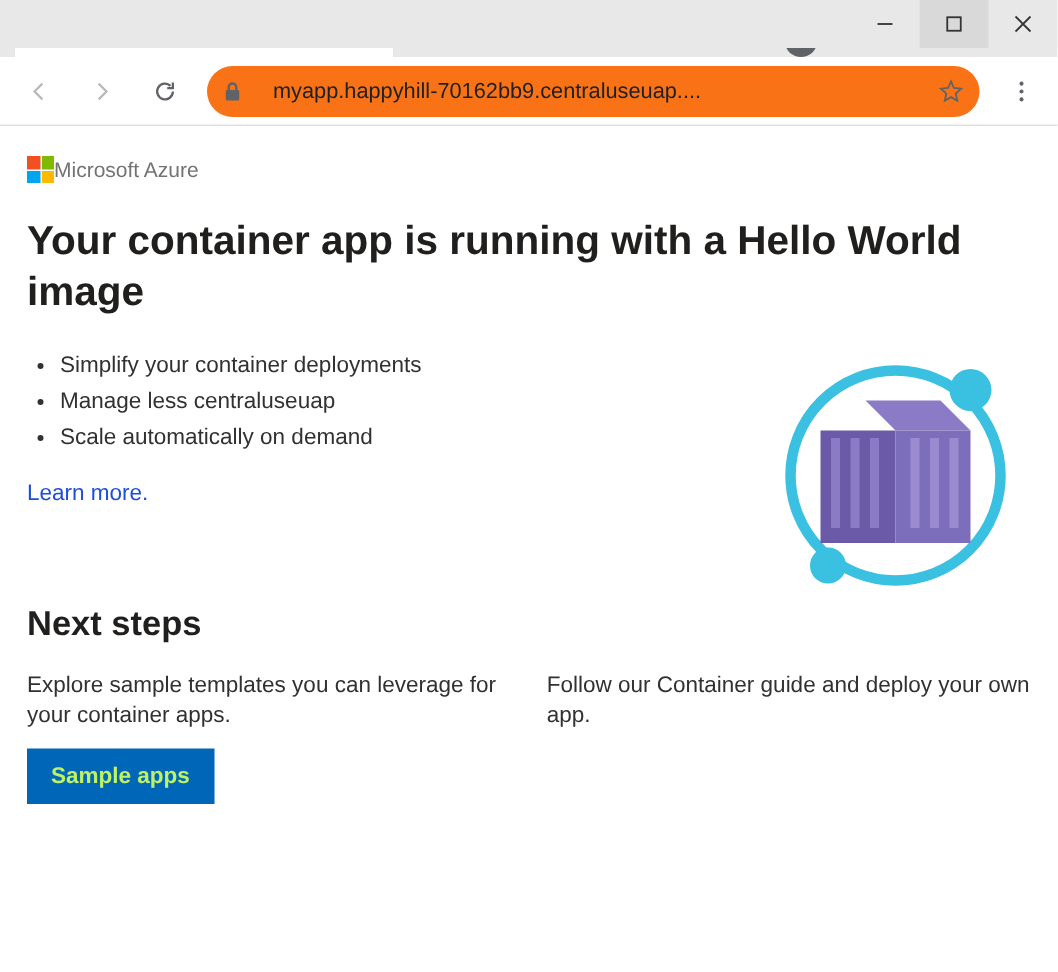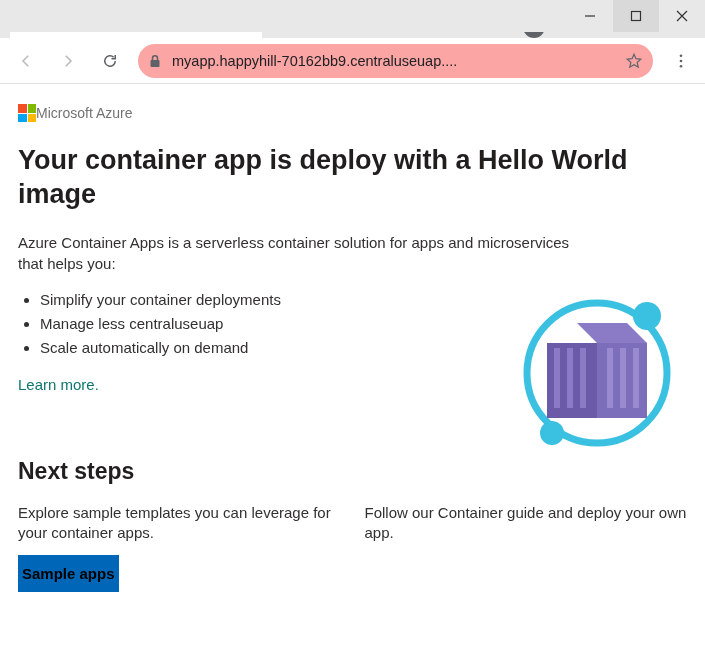--- a/index.html
+++ b/index.html
@@ -47,22 +47,22 @@
     height:46px; background:#fff; display:flex; align-items:center; gap:6px;
     padding:0 6px 0 8px; border-bottom:1px solid #e0e0e0;
   }
   .nav-btn {
     width:36px; height:36px; border-radius:50%; display:flex; align-items:center; justify-content:center;
   }
   .nav-btn.disabled svg { stroke:#b9b9b9; }
   .nav-btn svg { stroke:#5f6368; fill:none; stroke-width:2; width:18px; height:18px; }
 
   .omnibox {
-    flex:1; height:34px; background:#fca5a5; border-radius:17px;
-    display:flex; align-items:center; padding:0 10px; gap:10px;
+    flex:1; height:34px; background:#f97316; border-radius:17px;
+    display:flex; align-items:center; padding:0 10px; gap:20px;
     margin:0 4px;
   }
   .omnibox .lock { width:14px; height:14px; }
   .omnibox .url {
     flex:1; font-size:14.5px; color:#202124; border:none; background:transparent; outline:none;
     white-space:nowrap; overflow:hidden; text-overflow:ellipsis;
   }
   .omnibox .star { width:18px; height:18px; }
 
   .menu-btn {
@@ -82,34 +82,34 @@
 
   h1 {
     font-size:27px; font-weight:600; line-height:1.25; color:#201f1e;
     margin-bottom:20px;
   }
   .intro { font-size:15px; line-height:1.4; margin-bottom:14px; max-width:560px; }
 
   .body-row { display:flex; gap:32px; align-items:flex-start; }
   .body-left { flex:1; }
   ul.features { list-style:disc; padding-left:22px; font-size:15px; line-height:1.6; }
-  .learn-more { display:inline-block; margin-top:16px; color:#0f766e; font-size:15px; text-decoration:none; }
+  .learn-more { display:inline-block; margin-top:16px; color:#1d4ed8; font-size:15px; text-decoration:none; }
 
   
   .illus { width:180px; height:170px; flex-shrink:0; position:relative; }
   .illus svg { width:100%; height:100%; }
 
   h2.next { font-size:23px; font-weight:600; margin-bottom:18px; color:#201f1e; }
 
   .cols { display:flex; gap:24px; }
   .col { flex:1; }
   .col p { font-size:15px; line-height:1.35; margin-bottom:12px; }
   .btn {
-    display:inline-block; background:#0067b8; color:#000000; font-size:15px; font-weight:600;
-    padding:10px 4px; border:none; cursor:pointer;
+    display:inline-block; background:#0067b8; color:#bef264; font-size:15px; font-weight:600;
+    padding:10px 16px; border:none; cursor:pointer;
   }
 </style>
 </head>
 <body>
 
 <div class="window-controls">
   <div class="win-btn">
     <svg viewBox="0 0 12 12">
         <line x1="1" y1="6" x2="11" y2="6" stroke="#333" stroke-width="1.2"></line>
       </svg>
@@ -199,23 +199,22 @@
   <div class="brand">
     <span class="ms-logo">
         <span></span>
         <span></span>
         <span></span>
         <span></span>
       </span>
     <span class="brand-text">Microsoft Azure</span>
   </div>
 
-  <h1>Your container app is deploy with a Hello World image</h1>
-
-  <p class="intro">Azure Container Apps is a serverless container solution for apps and microservices that helps you:</p>
+  <h1>Your container app is running with a Hello World image</h1>
+
 
   <div class="body-row">
     <div class="body-left">
       <ul class="features">
         <li>Simplify your container deployments</li>
         <li>Manage less centraluseuap</li>
         <li>Scale automatically on demand</li>
       </ul>
       <a href="#" class="learn-more">Learn more.</a>
     </div>

